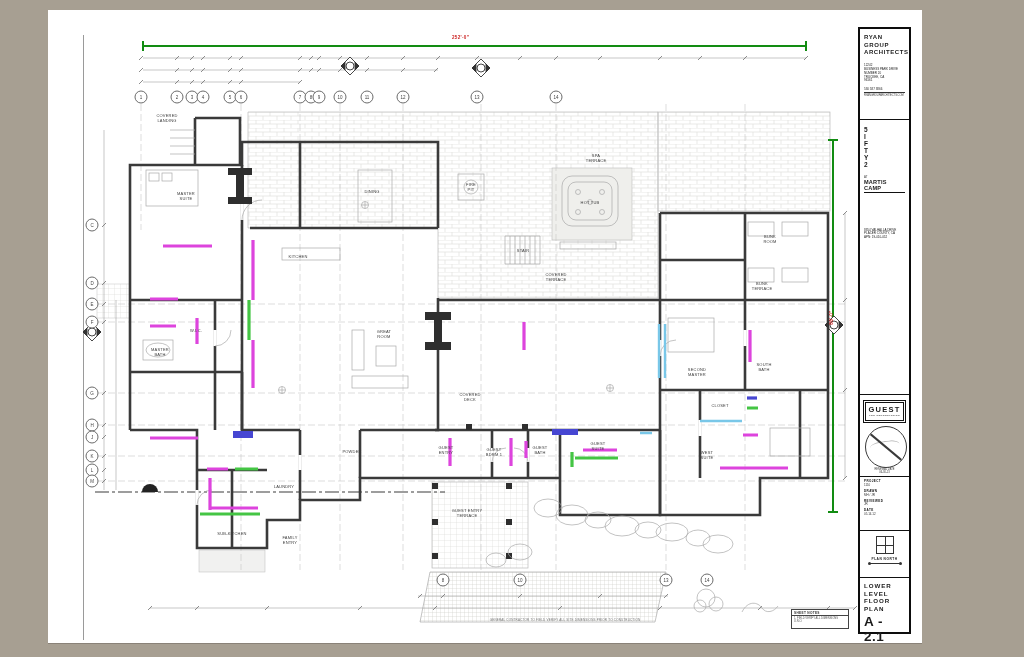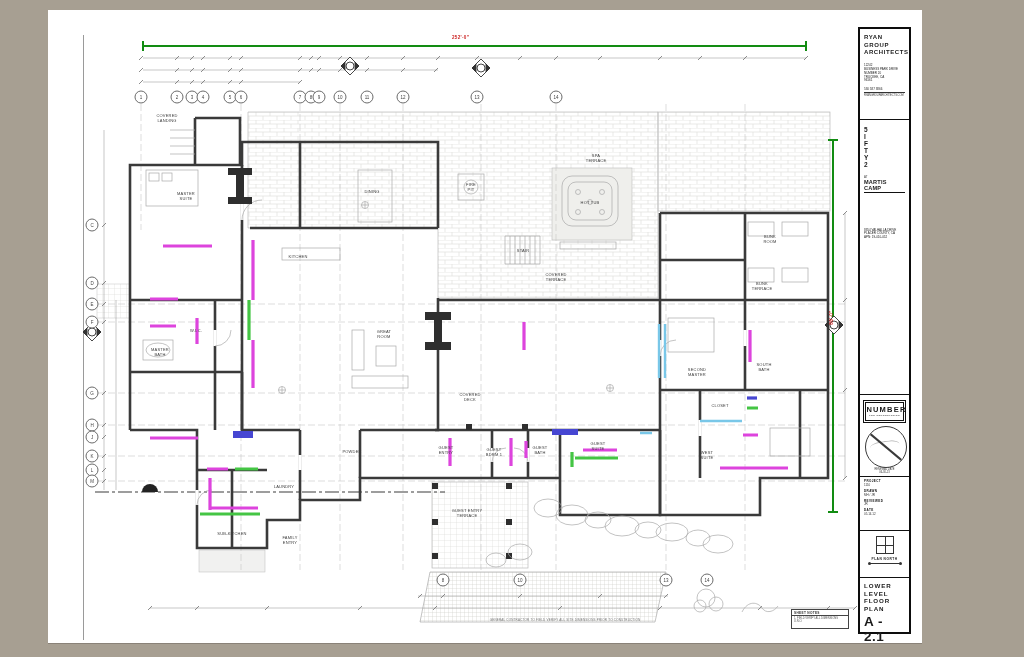--- a/index.html
+++ b/index.html
@@ -365,21 +365,21 @@
       <div class="community">MARTIS CAMP</div>
       <div class="proj-addr">
           <div>8354 VALHALLA DRIVE</div>
           <div>PLACER COUNTY, CA</div>
           <div>APN: 19-010-052</div>
         </div>
     </div>
     <div class="sec issuedsec">
       <div class="issuedbox">
         <div class="inner">
-          <div class="issued-label">NUMBER</div>
+          <div class="issued-label">GUEST</div>
           <div class="issued-sub">FOR CONSTRUCTION</div>
         </div>
       </div>
       <div class="stamp">
         <div class="sig"></div>
         <div class="slash"></div>
       </div>
       <div class="stamp-lines">
           <div>RENEWAL DATE</div>
           <div>06-30-13</div>

